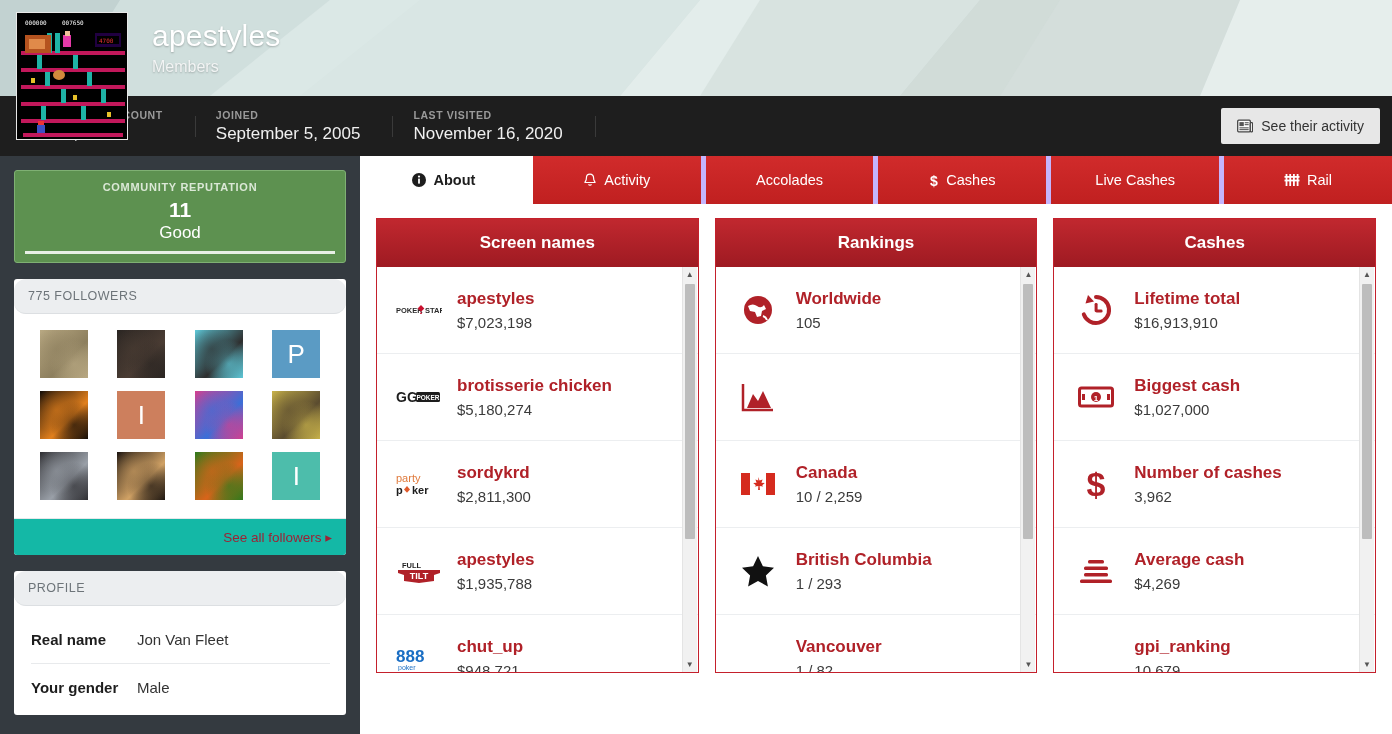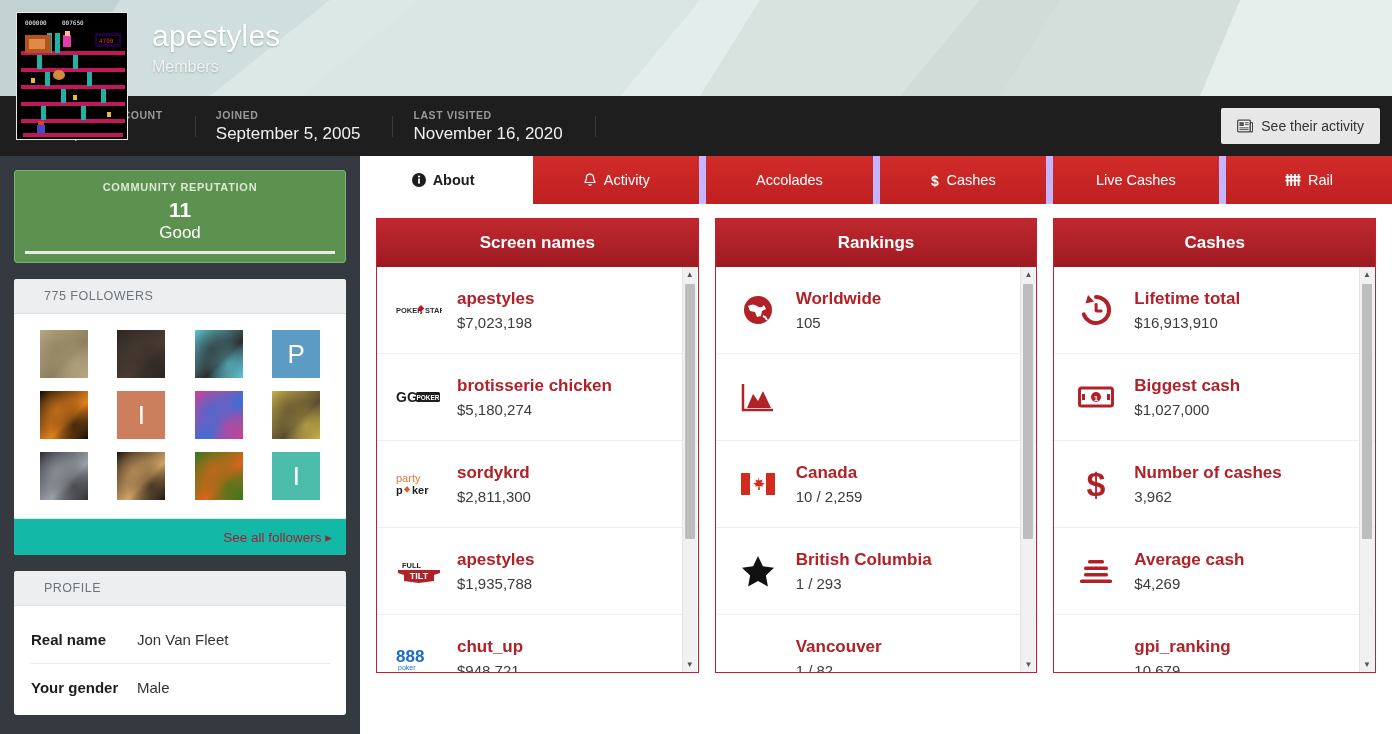--- a/index.html
+++ b/index.html
@@ -94,22 +94,22 @@
     font-size: 11px; font-weight: 700; letter-spacing: .7px;
     color: #dbe8d6; text-transform: uppercase;
   }
   .rep-number { font-size: 21px; font-weight: 700; color: #ffffff; margin-top: 5px; }
   .rep-word { font-size: 17px; color: #ffffff; margin-top: 1px; margin-bottom: 8px; }
   .rep-bar { height: 3px; background: #ffffff; opacity: .85; }
 
   .card { background: #ffffff; border-radius: 3px; margin-bottom: 16px; overflow: hidden; }
   .card-head {
     background: #eceef0; border-bottom: 1px solid #dcdfe2;
-    padding: 10px 30px; font-size: 12.5px; letter-spacing: .5px;
-    color: #6d7479; text-transform: uppercase;
+    padding: 10px 14px; font-size: 12.5px; letter-spacing: .5px;
+    color: #6d7479; text-transform: uppercase; border-radius: 12px;
   }
   .avatars {
     display: grid; grid-template-columns: repeat(4, 1fr);
     gap: 13px 22px; padding: 16px 22px 18px 22px;
     justify-items: center;
   }
   .av { width: 48px; height: 48px; background-size: cover; background-position: center; position: relative; overflow: hidden; }
   .av-letter { display: flex; align-items: center; justify-content: center; color: #fff; font-size: 26px; font-weight: 400; }
   .card-foot {
     background: #14b8a6; border-top: 1px solid #e6e8ea;
@@ -125,21 +125,21 @@
   .prow:last-child { border-bottom: none; }
   .prow-k { font-size: 15px; font-weight: 700; color: #1d1d1d; width: 92px; flex-shrink: 0; line-height: 21px; }
   .prow-v { font-size: 15px; color: #333; line-height: 21px; }
 
   
   .main { flex: 1; background: #ffffff; min-width: 0; display: flex; flex-direction: column; }
   .tabs { display: flex; background: #c62828; height: 48px; }
   .tab {
     flex: 1; display: flex; align-items: center; justify-content: center;
     gap: 7px; color: #ffffff; font-size: 14.5px; cursor: pointer;
-    border-right: 7px solid #c4b5fd;
+    border-right: 5px solid #c4b5fd;
     background: linear-gradient(180deg,#d12b2b 0%, #c02020 100%);
   }
   .tab:last-child { border-right: none; }
   .tab.active { background: #ffffff; color: #1d1d1d; font-weight: 700; border-right-color: #ffffff; }
 
   .panels { display: flex; gap: 16px; padding: 14px 16px 0 16px; flex: 1; min-height: 0; }
   .panel {
     flex: 1; min-width: 0; border: 1px solid #c4202c;
     background: #fff; display: flex; flex-direction: column;
     height: 455px;

